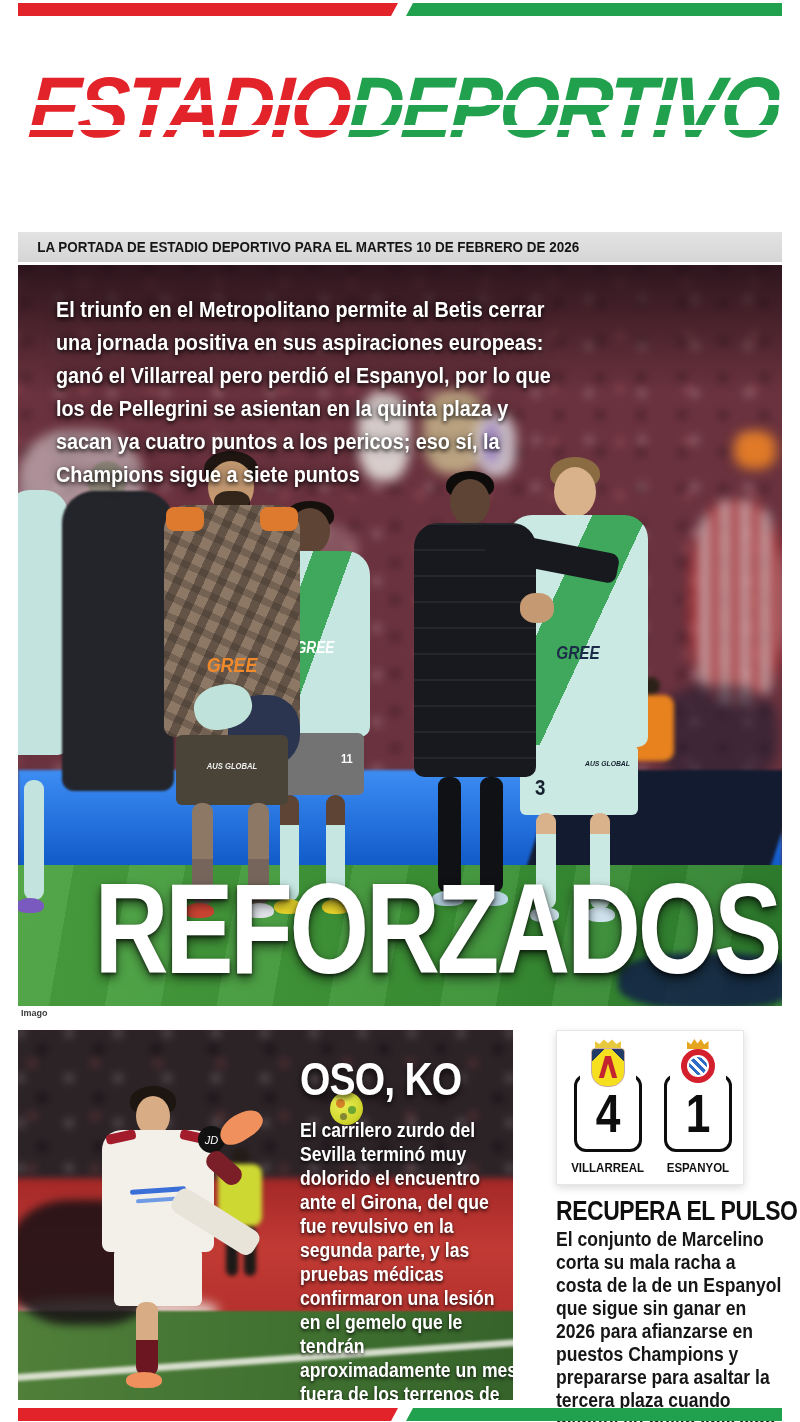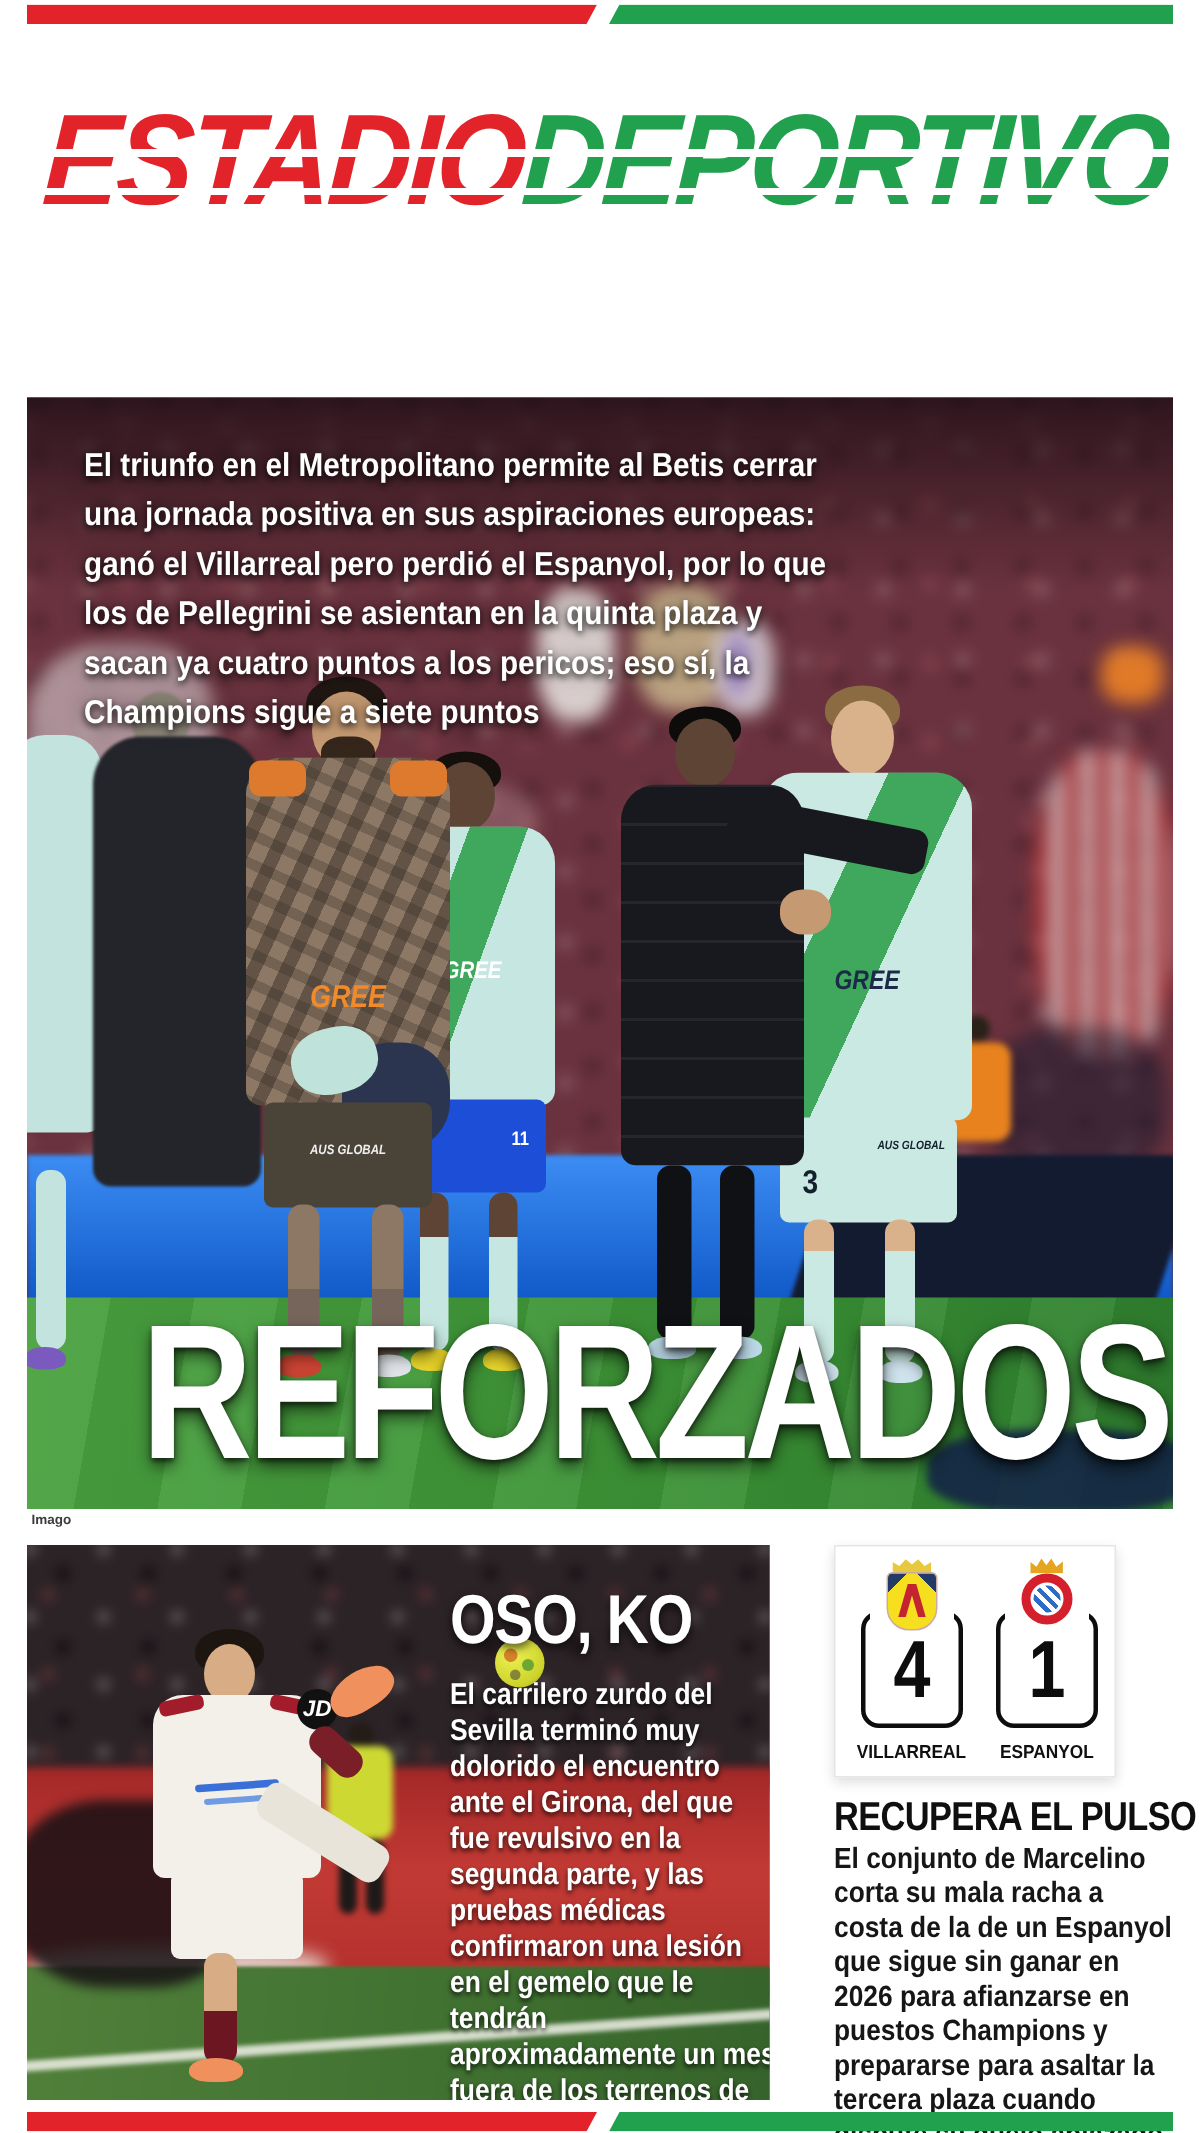--- a/index.html
+++ b/index.html
@@ -140,20 +140,23 @@
 
   <div class="brandbar" style="top:3px;">
     <div class="bar-red" style="background:#e3232a;"></div>
     <div class="bar-green" style="background:#21a04e;"></div>
   </div>
 
   <h1 class="masthead">
     <span class="masthead-text"><span style="color:#e3232a;">ESTADIO</span><span style="color:#21a04e;">DEPORTIVO</span></span>
   </h1>
 
+  <div class="kicker">
+    <span>LA PORTADA DE ESTADIO DEPORTIVO PARA EL MARTES 10 DE FEBRERO DE 2026</span>
+  </div>
 
   <section class="photo-main">
     <div class="pm-stands"></div>
 
     <div class="blob" style="left:0;top:165px;width:125px;height:120px;background:rgba(228,222,226,.55);"></div>
     <div class="blob" style="left:120px;top:250px;width:220px;height:70px;background:rgba(200,170,175,.3);"></div>
     <div class="blob" style="left:340px;top:128px;width:52px;height:88px;background:rgba(235,233,229,.85);"></div>
     <div class="blob" style="left:405px;top:125px;width:64px;height:84px;background:rgba(197,176,137,.9);"></div>
     <div class="blob" style="left:458px;top:148px;width:40px;height:64px;background:rgba(225,222,230,.8);"></div>
     <div class="blob" style="left:466px;top:158px;width:14px;height:40px;background:rgba(120,80,200,.55);"></div>
@@ -182,21 +185,21 @@
       <div class="head" style="left:26px;top:0;width:38px;height:42px;background:#8c8478;"></div>
       <div class="torso" style="left:0;top:30px;width:112px;height:300px;background:#23252b;border-radius:32px 32px 12px 12px;"></div>
     </div>
 
     <div class="fig" style="left:240px;top:236px;z-index:3;">
       <div class="hair" style="left:28px;top:0;width:48px;height:28px;background:#15100c;"></div>
       <div class="head" style="left:32px;top:7px;width:40px;height:46px;background:#5d4434;"></div>
       <div class="torso" style="left:2px;top:50px;width:110px;height:186px;background:linear-gradient(110deg,transparent 0 30%,#3fa85c 30% 52%,transparent 52%),#c6e7e1;">
         <span class="kit-text" style="left:0;width:100%;top:88px;font-size:16px;color:#fff;">GREE</span>
       </div>
-      <div class="shorts" style="left:10px;top:232px;width:96px;height:62px;background:#1d4ed8;">
+      <div class="shorts" style="left:10px;top:232px;width:96px;height:62px;background:#737373;">
         <span class="kit-text" style="right:10px;top:18px;font-size:13px;color:#fff;font-style:normal;">11</span>
       </div>
       <div class="limb" style="left:22px;top:294px;width:19px;height:106px;background:linear-gradient(#5d4434 0 28%,#c6e7e1 28%);"></div>
       <div class="limb" style="left:68px;top:294px;width:19px;height:106px;background:linear-gradient(#5d4434 0 28%,#c6e7e1 28%);"></div>
       <div class="boot" style="left:16px;top:398px;width:28px;height:15px;background:#e8d42a;"></div>
       <div class="boot" style="left:64px;top:398px;width:28px;height:15px;background:#e8d42a;"></div>
     </div>
 
     <div class="fig" style="left:146px;top:186px;z-index:4;">
       <div class="hair" style="left:40px;top:0;width:54px;height:36px;background:#201712;"></div>
@@ -273,21 +276,21 @@
     <div class="fig" style="left:0;top:0;z-index:3;">
       <div class="hair" style="left:112px;top:56px;width:46px;height:30px;background:#1d1510;"></div>
       <div class="head" style="left:118px;top:66px;width:34px;height:40px;background:#d8ac84;"></div>
       <div class="torso" style="left:84px;top:100px;width:112px;height:122px;background:#f3f0ea;border-radius:20px 20px 8px 8px;">
         <div class="part" style="left:4px;top:2px;width:30px;height:10px;background:#a31c2c;border-radius:4px;transform:rotate(-12deg);"></div>
         <div class="part" style="right:4px;top:2px;width:30px;height:10px;background:#a31c2c;border-radius:4px;transform:rotate(12deg);"></div>
         <div class="part" style="left:28px;top:58px;width:56px;height:5px;background:#3a6fd8;border-radius:3px;transform:rotate(-4deg);"></div>
         <div class="part" style="left:34px;top:68px;width:40px;height:4px;background:#6f9be4;border-radius:3px;transform:rotate(-4deg);"></div>
       </div>
       <div class="part" style="left:180px;top:96px;width:27px;height:27px;border-radius:50%;background:#111;display:flex;align-items:center;justify-content:center;">
-        <span style="color:#fff;font-size:15px;font-weight:bold;font-style:italic;">JD</span>
+        <span style="color:#fff;font-size:11px;font-weight:normal;font-style:italic;">JD</span>
       </div>
       <div class="shorts" style="left:96px;top:218px;width:88px;height:58px;background:#f3f0ea;"></div>
 
       <div class="limb" style="left:150px;top:178px;width:27px;height:95px;background:#e9e4da;transform:rotate(-58deg);transform-origin:left top;"></div>
       <div class="limb" style="left:196px;top:118px;width:20px;height:40px;background:#7a1f28;transform:rotate(-48deg);"></div>
       <div class="boot" style="left:200px;top:84px;width:46px;height:26px;background:#f0905c;transform:rotate(-32deg);"></div>
 
       <div class="limb" style="left:118px;top:272px;width:22px;height:74px;background:linear-gradient(#d8ac84 0 52%,#6b1620 52%);"></div>
       <div class="boot" style="left:108px;top:342px;width:36px;height:16px;background:#f0905c;"></div>
     </div>

